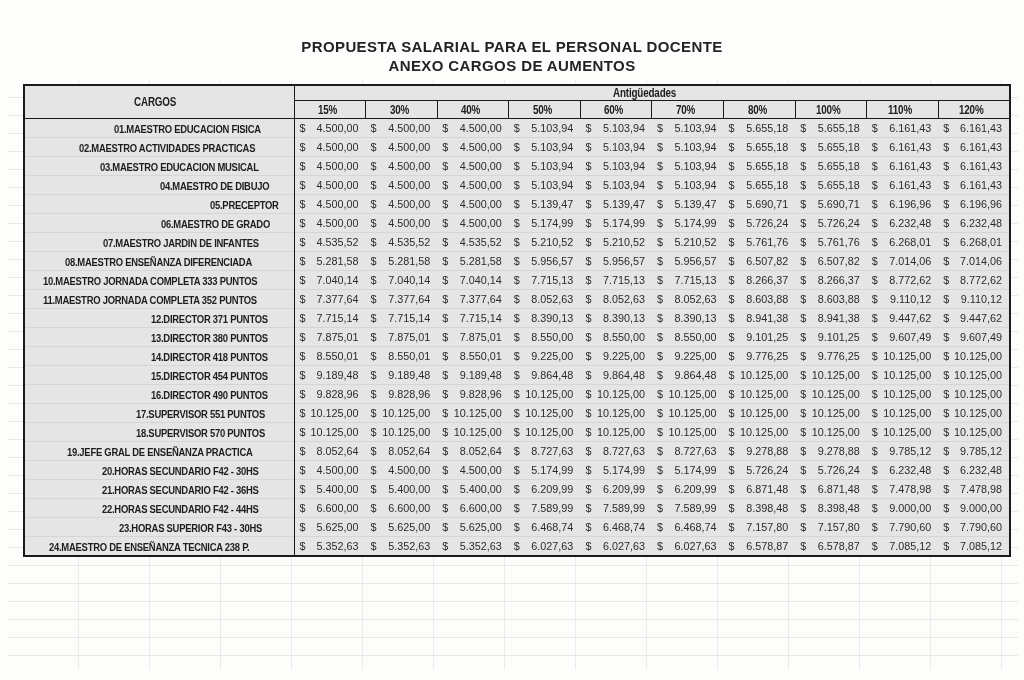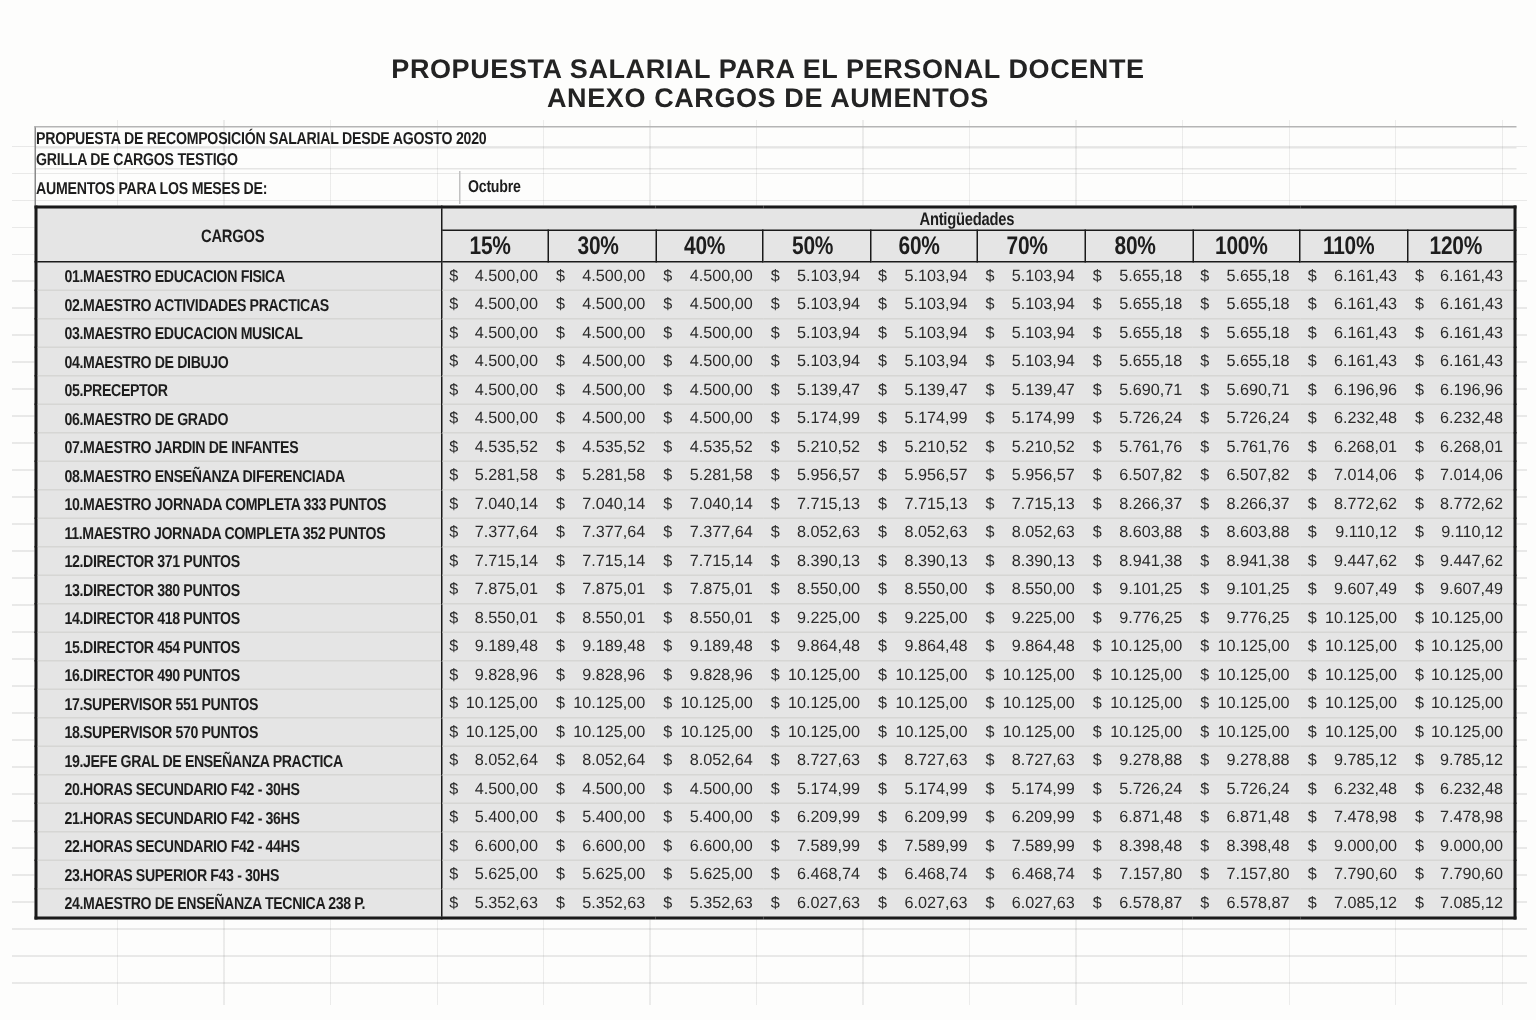--- a/index.html
+++ b/index.html
@@ -11,76 +11,64 @@
   
   .page::before {
     content:''; position:absolute; left:8px; right:6px; top:80px; bottom:10px;
     background:
       repeating-linear-gradient(to bottom, transparent 0 17px, rgba(110,110,110,0.14) 17px 18px),
       repeating-linear-gradient(to right, transparent 0 70px, rgba(110,110,110,0.12) 70px 71px);
     pointer-events:none;
   }
 
   .title-block { position:absolute; top:37px; left:0; width:100%; text-align:center;
-                 font-weight:bold; font-size:18px; line-height:19px; letter-spacing:0.4px; color:#232323; }
+                 font-weight:bold; font-size:15px; line-height:19px; letter-spacing:0.4px; color:#232323; }
 
   .sheet { position:absolute; left:23px; top:84px; width:988px; }
 
   .info { border-top:1px solid #b5b5b5; border-left:1px solid #8a8a8a; }
   .info-row { height:14px; line-height:13px; white-space:nowrap;
               border-bottom:1px solid rgba(120,120,120,0.18); }
   .info-row.month-row { height:24px; line-height:23px; position:relative; border-bottom:none; }
   .cond { display:inline-block; transform:scaleX(0.82); transform-origin:0 50%;
           font-weight:bold; letter-spacing:-0.2px; white-space:nowrap; }
   .info-row .cond { font-size:11.5px; }
   .month-cell { position:absolute; left:282px; top:1px; width:104px; height:22px;
                 border-left:1px solid #c2c2c2; padding-left:5px;
                 font-weight:bold; font-size:11.5px; }
 
   table { border-collapse:collapse; width:988px; table-layout:fixed;
           border:2px solid #1a1a1a; background:#e5e5e5; }
-  thead th { border:1.5px solid #1a1a1a; font-size:17px; padding:0; }
+  thead th { border:1.5px solid #1a1a1a; font-size:12px; padding:0; }
   th.cargos-cell { width:270px; font-size:12px; }
   th.group-cell { height:15px; font-size:12px; line-height:14px;margin-left:36px; }
   th.pct { height:18px; font-weight:bold; }
 
   tbody td { border-top:1px solid #d6d6d4; height:19px; vertical-align:middle; }
   td.cargo { border-right:1.5px solid #1a1a1a; padding-left:18px;
-             white-space:nowrap; overflow:hidden; }
+             white-space:nowrap; overflow:hidden;text-align:right; }
   td.cargo .cond { font-size:11.5px; letter-spacing:-0.3px; }
   td.val { padding:0; }
   .val-in { display:flex; justify-content:space-between; align-items:center;
             padding:0 7px 0 5px; font-size:10.8px; color:#2b2b2b; }
   .val-in .cur { flex:none; }
   .val-in .num { flex:none; }
 </style>
 </head>
 <body>
 
 <div class="page">
 
   <div class="title-block">
     <div>PROPUESTA SALARIAL PARA EL PERSONAL DOCENTE</div>
     <div>ANEXO CARGOS DE AUMENTOS</div>
   </div>
 
   <div class="sheet">
 
-    <div class="info">
-      <div class="info-row">
-        <span class="cond">PROPUESTA DE RECOMPOSICIÓN SALARIAL DESDE AGOSTO 2020</span>
-      </div>
-      <div class="info-row">
-        <span class="cond">GRILLA DE CARGOS TESTIGO</span>
-      </div>
-      <div class="info-row month-row">
-        <span class="cond">AUMENTOS PARA LOS MESES DE:</span>
-        <span class="month-cell"><span class="cond">Octubre</span></span>
-      </div>
-    </div>
 
     <table>
       <thead>
         <tr>
           <th class="cargos-cell" rowspan="2"><span class="cond">CARGOS</span></th>
           <th class="group-cell" colspan="10"><span class="cond">Antigüedades</span></th>
         </tr>
         <tr id="pct-row">
             <th class="pct"><span class="cond">15%</span></th>
             <th class="pct"><span class="cond">30%</span></th>

